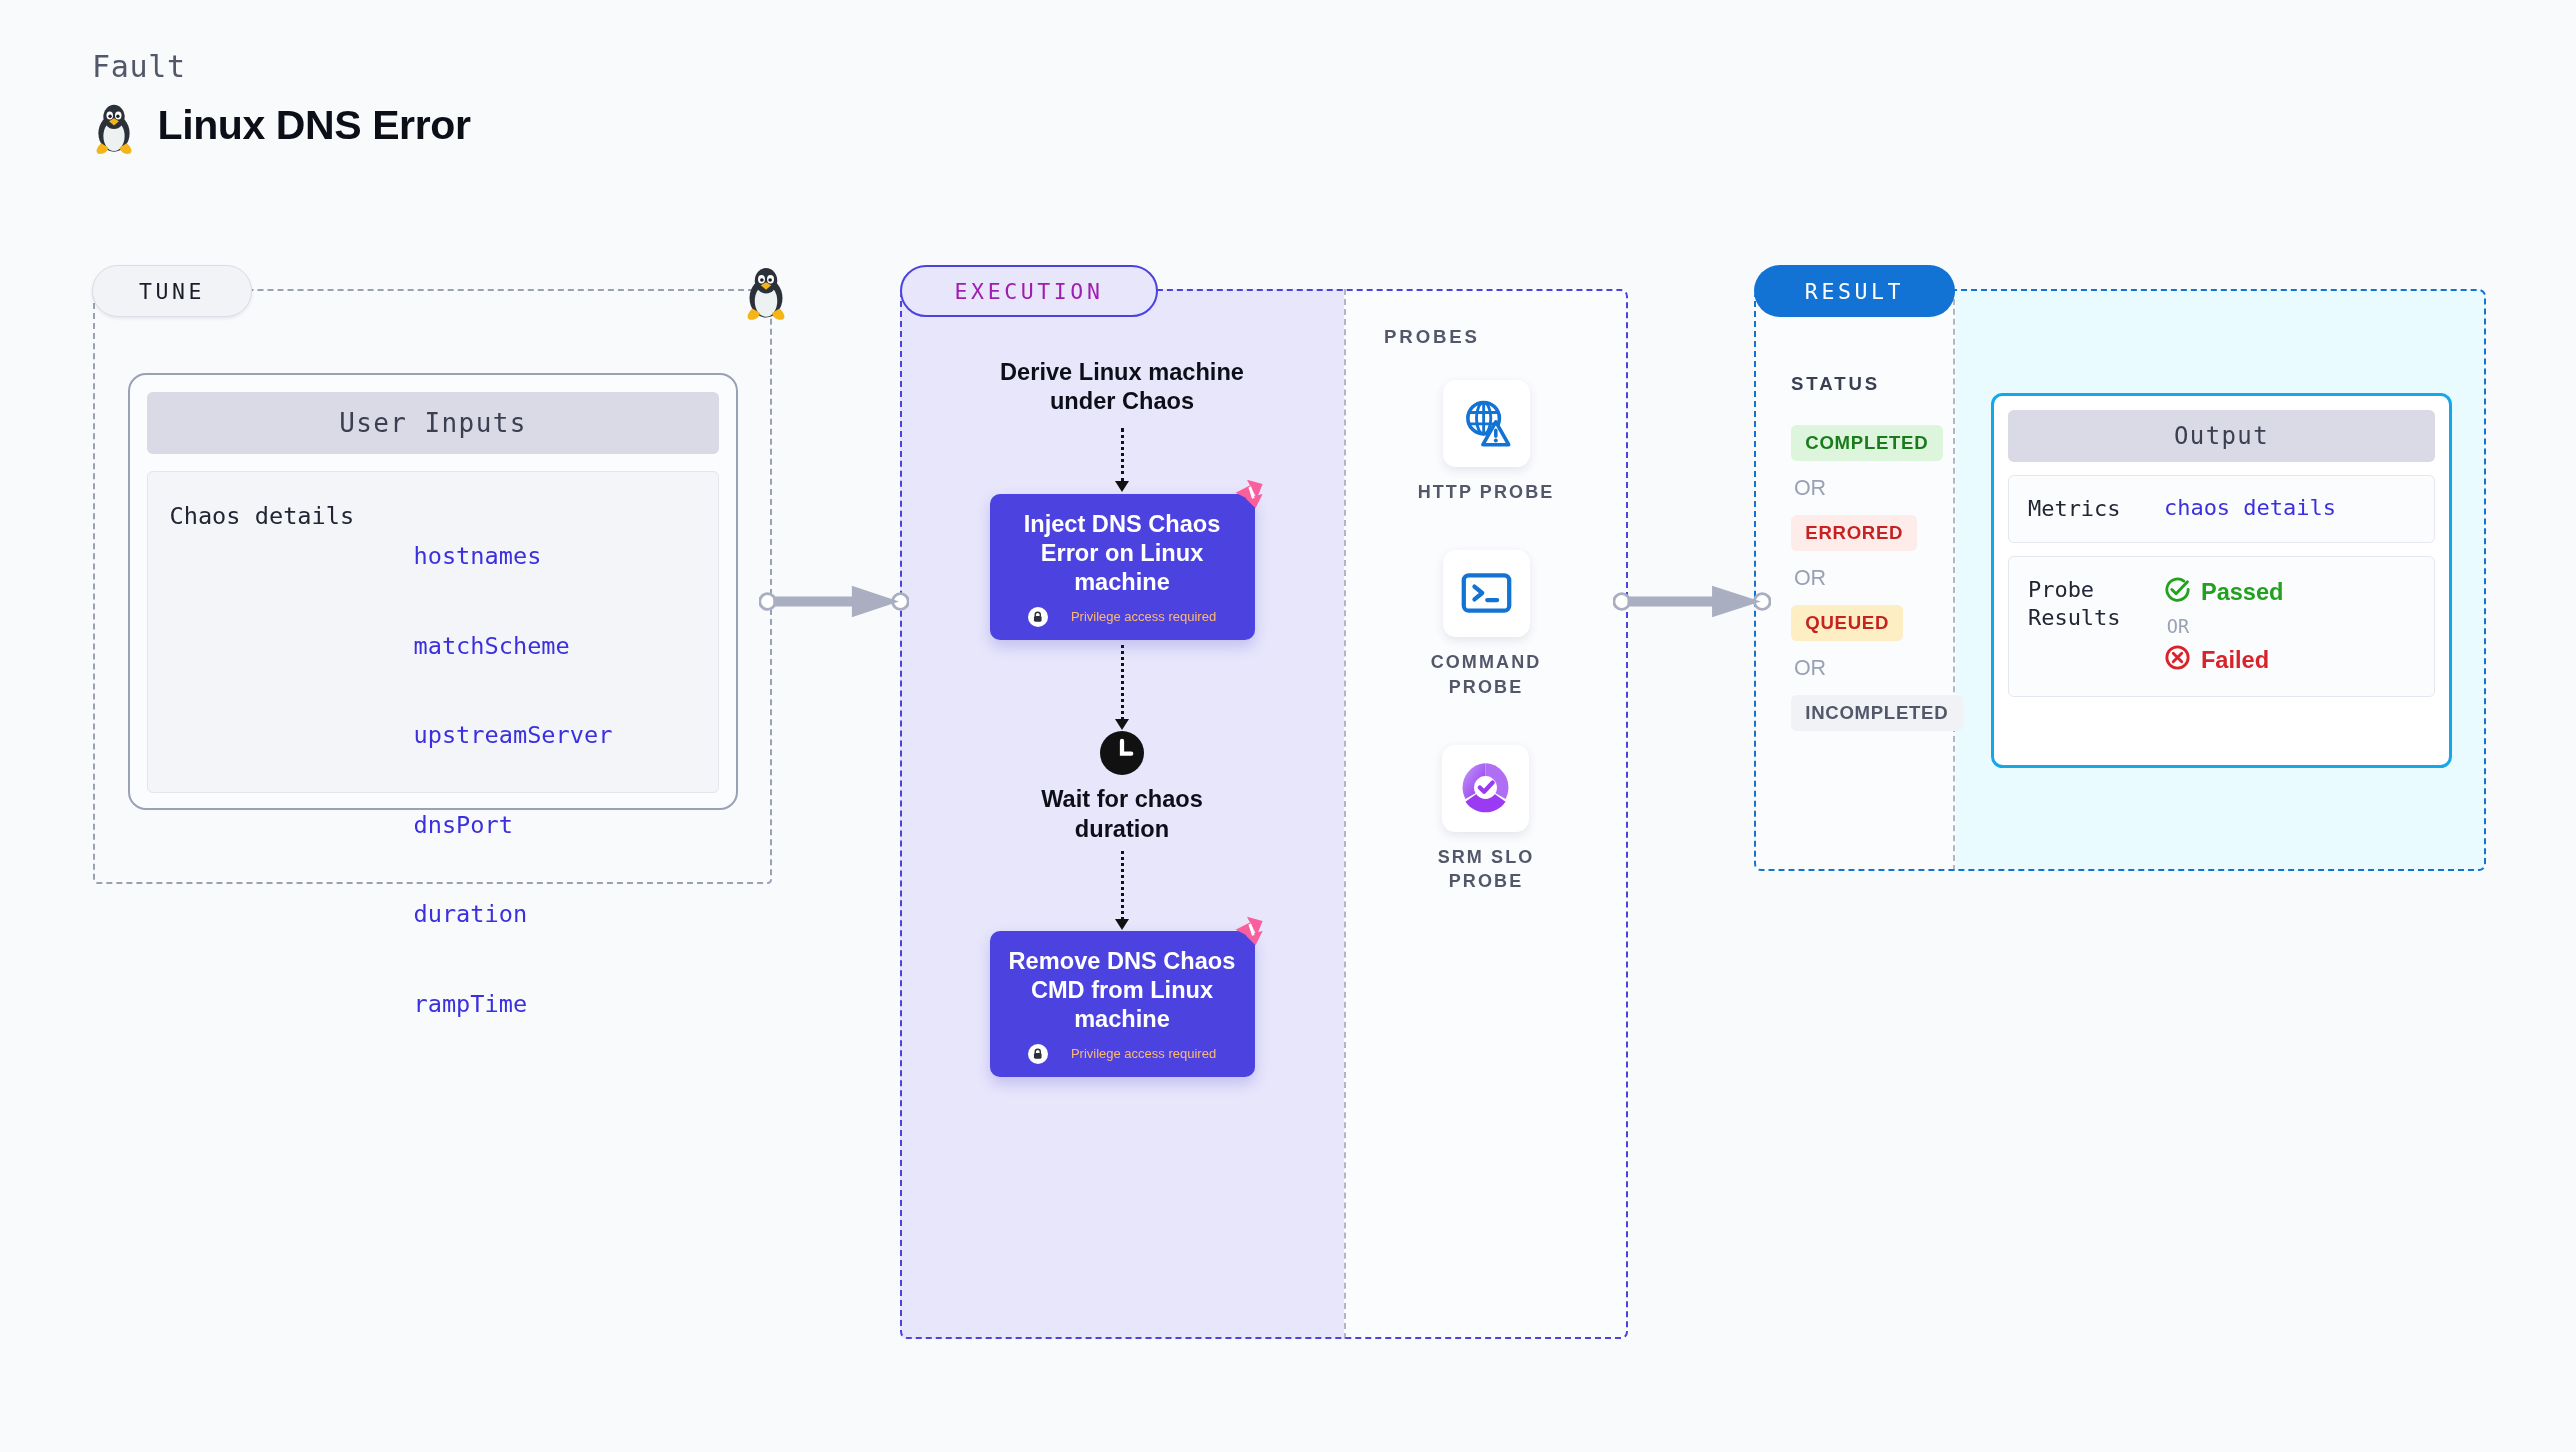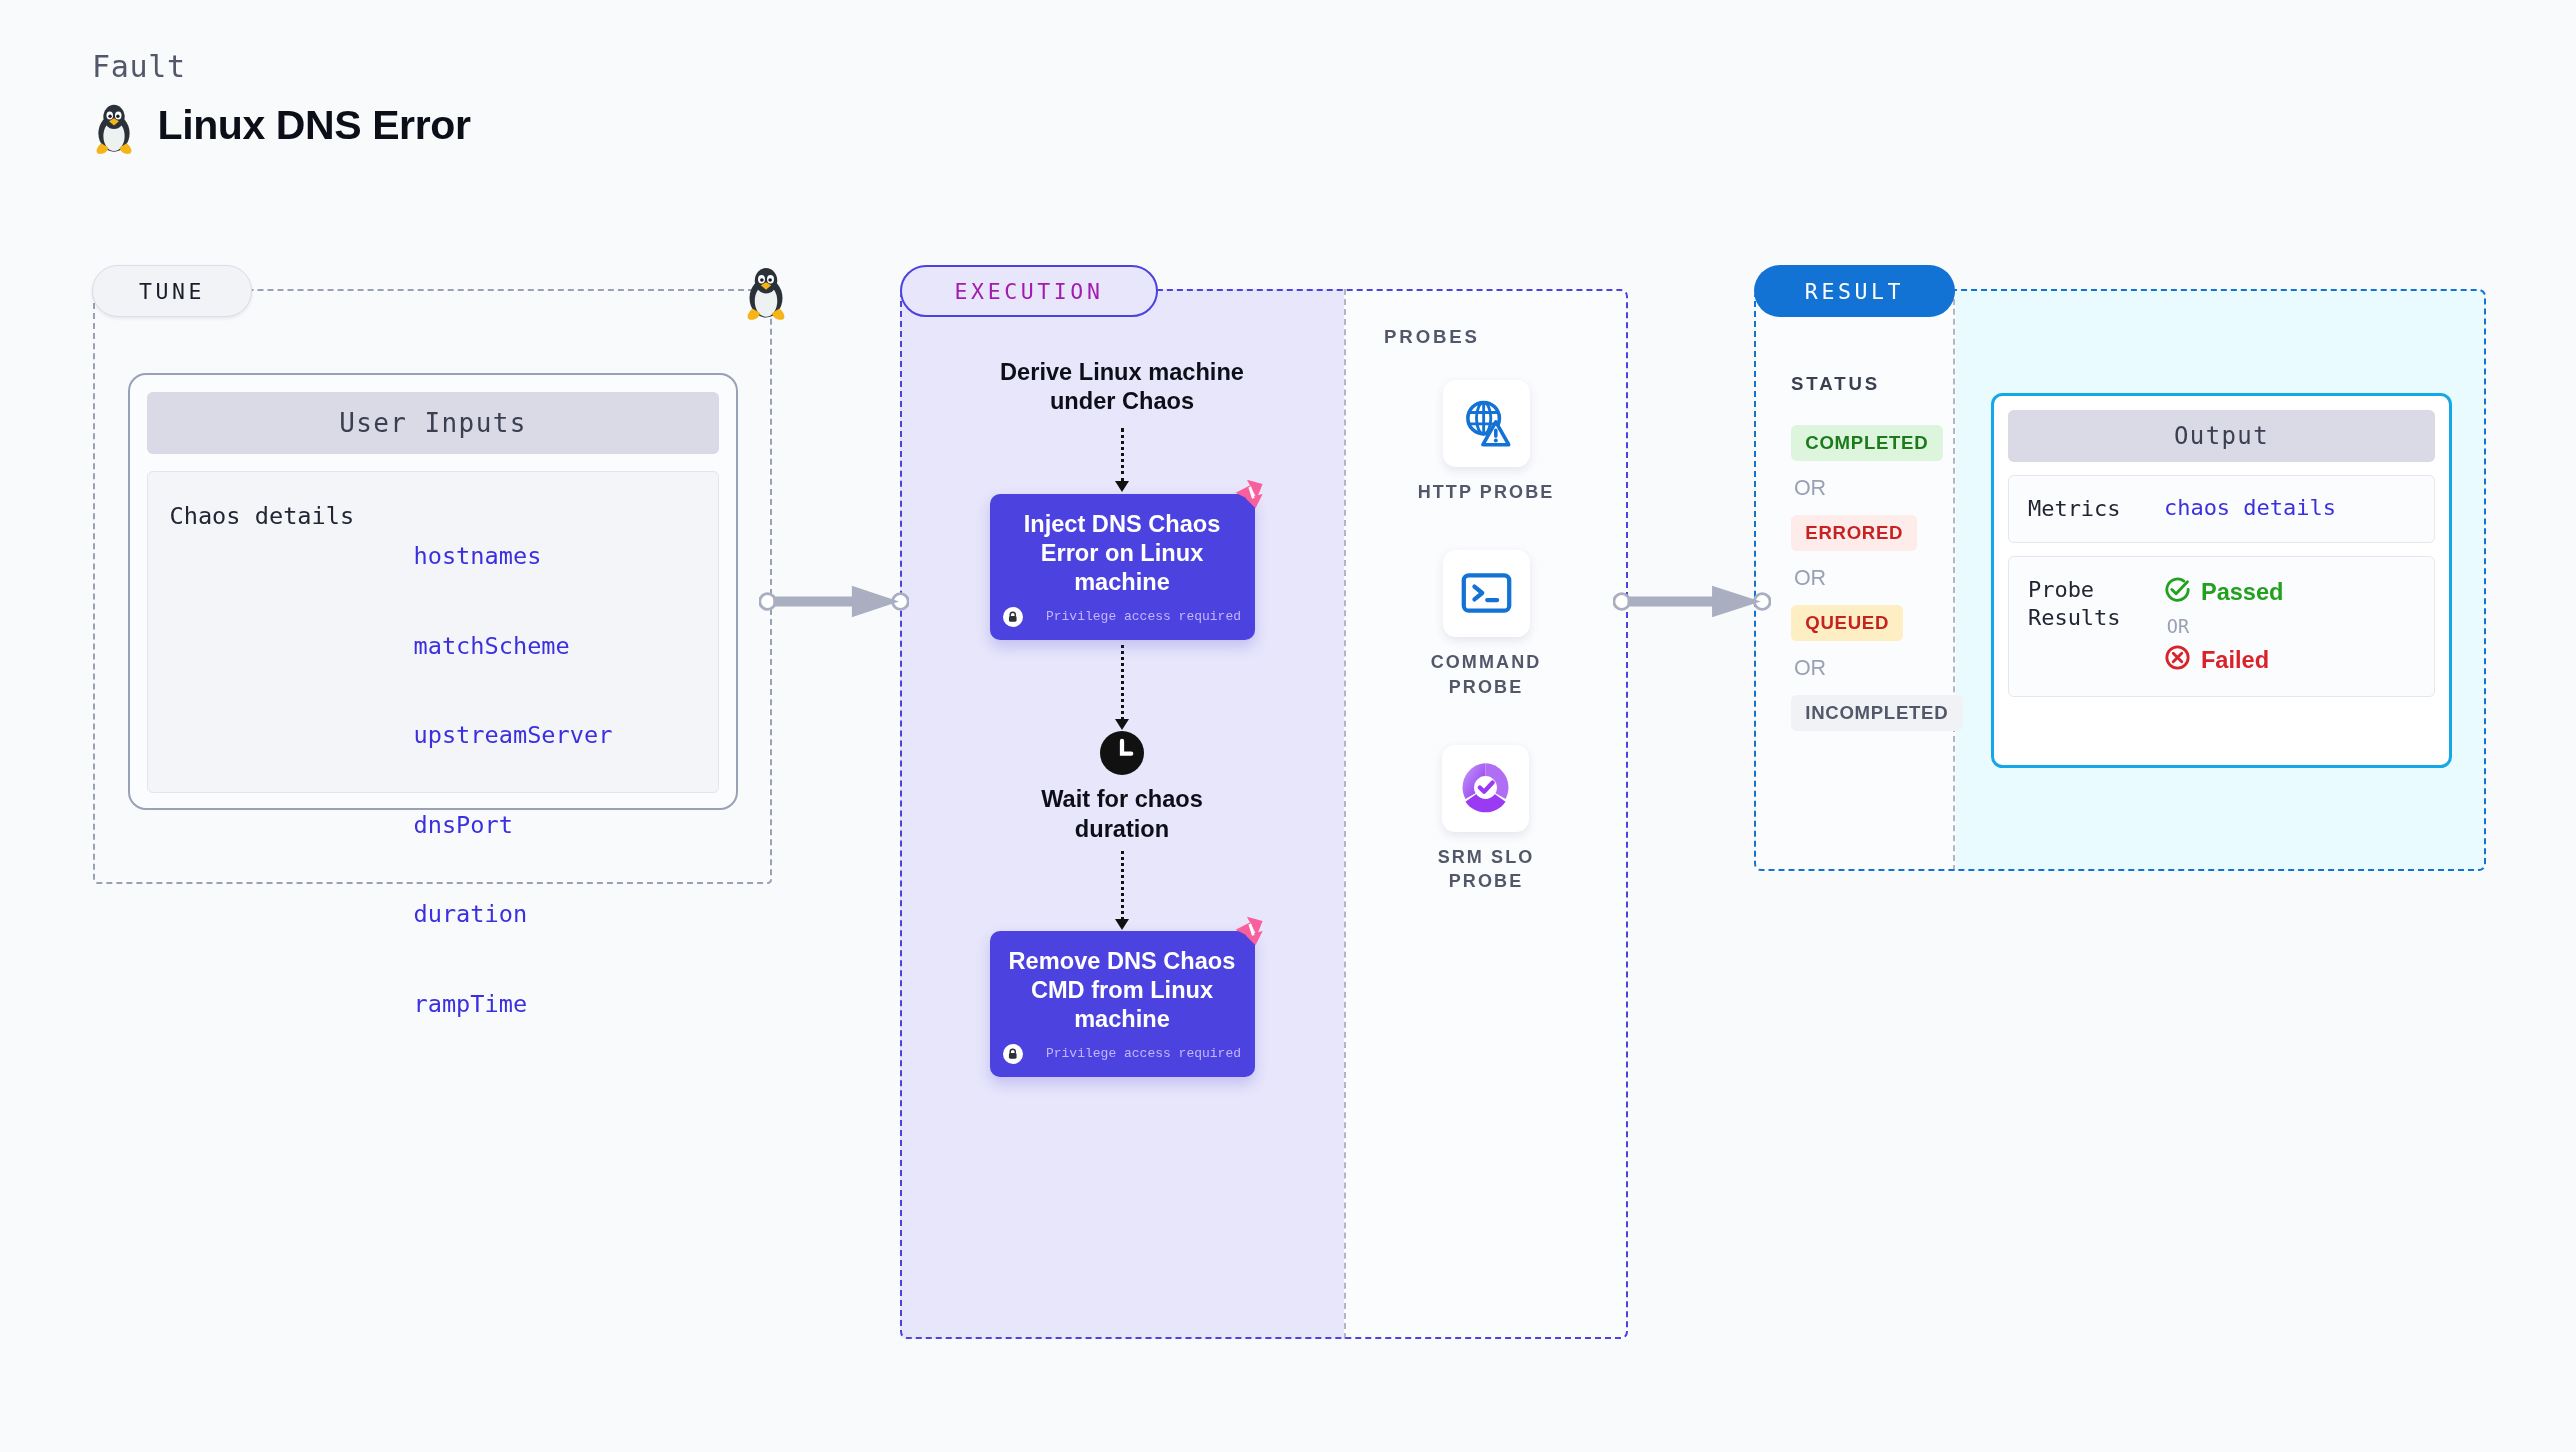--- a/index.html
+++ b/index.html
@@ -115,21 +115,21 @@
     border-top: 11.5px solid #111111; margin-top: -1.4px;
   }
   .chaos-card {
     position: relative; width: 265px; background: #4b42e0; border-radius: 10px;
     padding: 15.8px 13px 13px; text-align: center;
     box-shadow: 0 6.4px 14.3px rgba(70,60,210,.22);
   }
   .chaos-card .cc-title { color: #ffffff; font-size: 23.6px; font-weight: bold; line-height: 1.22; }
   .chaos-card .cc-priv {
     margin-top: 10px; display: flex; align-items: center; justify-content: center; gap: 23px;
-    color: #c4b5fd; font-size: 13px; font-family: Liberation Mono, monospace;
+    color: #fdba74; font-size: 13px;
   }
   .lock-badge {
     width: 20px; height: 20px; border-radius: 50%; background: #ffffff;
     display: flex; align-items: center; justify-content: center; flex: none;
   }
   .litmus-badge { position: absolute; right: -15.8px; top: -17px; }
   .clock-icon { width: 44px; height: 44px; }
   .wait-text { margin-top: 10px; font-size: 23.6px; font-weight: bold; color: #0d0f18; text-align: center; line-height: 1.25; }
 
   

